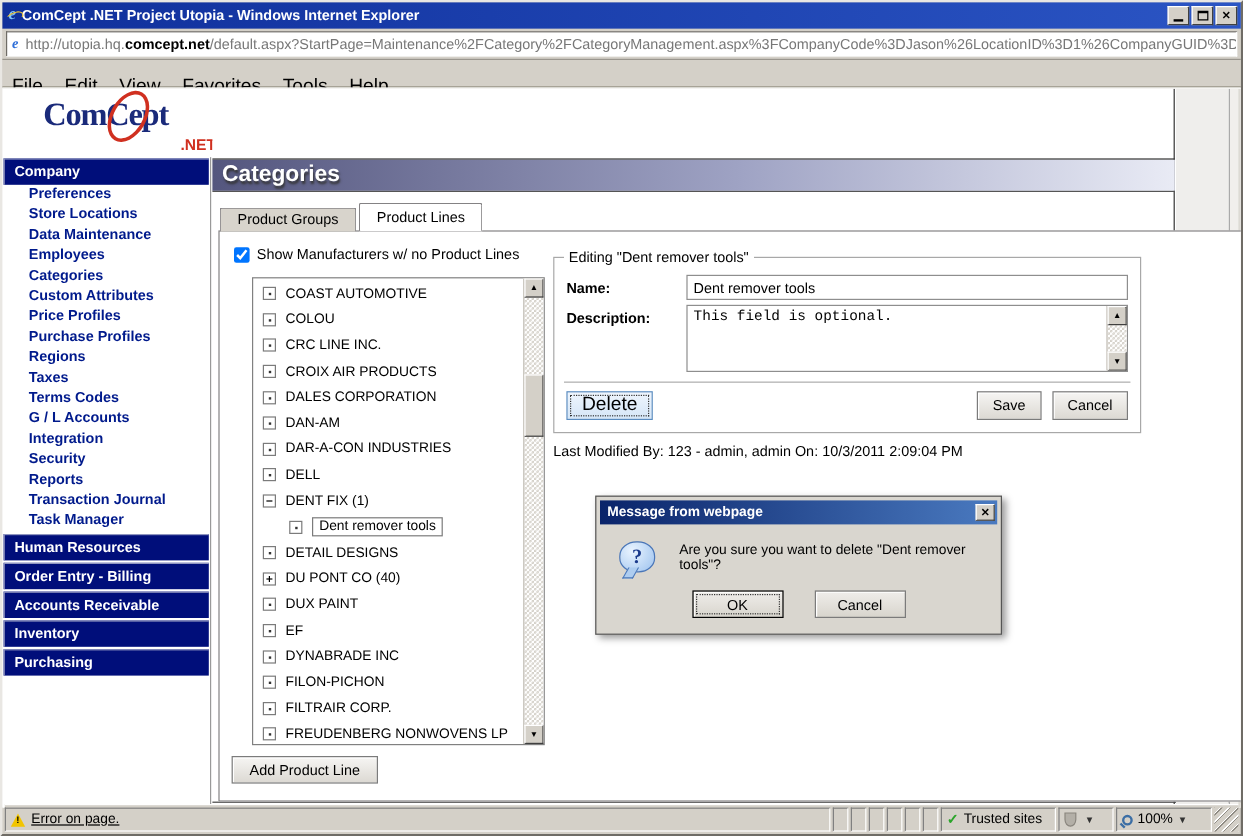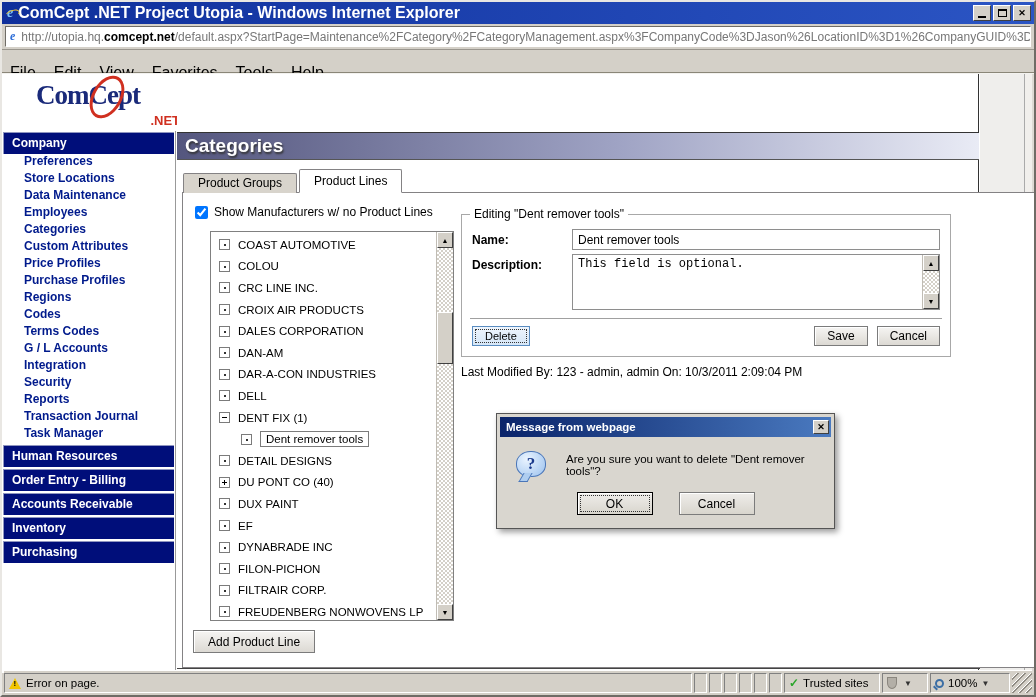--- a/index.html
+++ b/index.html
@@ -8,21 +8,21 @@
 
   .window { position:relative; width:1036px; height:697px;
     border:2px solid; border-color:#e9e7e3 #6f6c66 #6f6c66 #e9e7e3; background:#d4d0c8; }
 
   
   .titlebar { height:22px; background:linear-gradient(90deg, var(--titlebar) 0%, #2b55c4 100%);
     display:flex; align-items:center; padding:0 3px; }
   .ie-icon { font:italic bold 14px "Liberation Serif", serif; color:#7fc3f7; margin:0 5px 0 2px; position:relative; }
   .ie-icon::after { content:""; position:absolute; left:-2px; top:5px; width:13px; height:6px;
     border:1px solid #e8c23a; border-left-color:transparent; border-bottom-color:transparent; border-radius:50%; transform:rotate(-20deg); }
-  .title-text { color:#fff; font-weight:bold; font-size:16px; flex:1; white-space:nowrap; overflow:hidden; }
+  .title-text { color:#fff; font-weight:bold; font-size:12px; flex:1; white-space:nowrap; overflow:hidden; }
   .win-btn { width:18px; height:16px; margin-left:2px; background:#d4d0c8;
     border:1px solid; border-color:#fff #404040 #404040 #fff; display:flex; align-items:center; justify-content:center;
     font:bold 9px "Liberation Sans",sans-serif; color:#000; }
   .glyph-min { width:8px; height:2px; background:#000; margin-top:7px; }
   .glyph-max { width:9px; height:8px; border:1px solid #000; border-top-width:2px; }
 
   
   .addressbar { height:26px; background:#d4d0c8; border-bottom:1px solid #9a968e; display:flex; align-items:center; padding:2px 3px; }
   .url-field { flex:1; height:21px; background:#fff; border:1px solid; border-color:#6f6c66 #fff #fff #6f6c66;
     display:flex; align-items:center; padding:0 4px; overflow:hidden; white-space:nowrap; }
@@ -117,21 +117,21 @@
   .name-input { flex:1; height:21px; border:1px solid #8e8e8e; font:12px "Liberation Sans",sans-serif; padding:1px 5px; }
   .desc-wrap { flex:1; position:relative; border:1px solid #8e8e8e; height:56px; background:#fff; overflow:hidden; }
   .desc-text { font:12px "Liberation Mono", monospace; padding:2px 22px 2px 5px; white-space:pre-wrap; }
   .desc-scroll { position:absolute; right:0; top:0; width:17px; height:100%; background:#fff;
     background-image:linear-gradient(45deg,#d4d0c8 25%,transparent 25%,transparent 75%,#d4d0c8 75%),
                      linear-gradient(45deg,#d4d0c8 25%,transparent 25%,transparent 75%,#d4d0c8 75%);
     background-size:4px 4px; background-position:0 0,2px 2px; border-left:1px solid #c0bcb4; }
   .divider { border-top:1px solid #a0a0a0; border-bottom:1px solid #fff; margin:8px 8px 6px; }
   .editor-buttons { display:flex; margin:0 10px 8px; }
   .btn-delete { background:linear-gradient(#eef5fd,var(--delete_face)); border:1px solid var(--delete_border);
-    outline:1px dotted #333; outline-offset:-4px; padding:2px 12px; font-size:11px; }
+    outline:1px dotted #333; outline-offset:-4px; padding:2px 12px; font-size:16px; }
   .spacer { flex:1; }
   .editor-buttons .btn { margin-left:9px; padding:2px 12px; }
   .lastmod { margin-top:8px; font-size:12px; color:#000; }
 
   
   .dialog { position:absolute; left:313px; top:220px; width:339px; height:116px; z-index:10;
     background:#d9d6cf; border:1px solid #555; padding:3px; box-shadow:3px 3px 6px rgba(0,0,0,.4); }
   .dlg-titlebar { height:20px; background:linear-gradient(90deg,#0a246a 0%,#4a7ac0 100%);
     display:flex; align-items:center; padding:0 2px 0 6px; }
   .dlg-title { color:#fff; font-weight:bold; font-size:11.5px; flex:1; }
@@ -149,21 +149,21 @@
     font-size:12px; box-shadow:inset 1px 1px 0 #fff; }
   .dlg-ok { border:1px solid #000; outline:1px dotted #333; outline-offset:-4px; margin-right:26px; }
 
   .add-btn { position:absolute; left:10px; top:437px; height:23px; padding:2px 14px; }
 
   
   .statusbar { position:absolute; left:2px; right:2px; bottom:2px; height:23px; background:#d4d0c8;
     border-top:1px solid #fff; display:flex; align-items:stretch; padding-top:2px; }
   .sb-pane { border:1px solid; border-color:#808080 #fff #fff #808080; margin-right:2px;
     display:flex; align-items:center; padding:0 4px; font-size:11.5px; }
-  .sb-main { flex:1; }
+  .sb-main { flex:1;text-decoration:underline; }
   .sb-small { width:13px; padding:0; }
   .warn-tri { width:0; height:0; border-left:6px solid transparent; border-right:6px solid transparent;
     border-bottom:11px solid var(--warning); position:relative; margin-right:5px; }
   .warn-tri::after { content:"!"; position:absolute; left:-1.5px; top:1px; font:bold 8px "Liberation Sans",sans-serif; color:#000; }
   .check { color:var(--trusted_check); font-weight:bold; margin-right:4px; font-size:12px; }
   .shield { width:10px; height:12px; background:#b3afa7; border:1px solid #8a867e; border-radius:0 0 50% 50%; margin-right:3px; }
   .mag { width:9px; height:9px; border:2px solid #3b6ea5; border-radius:50%; position:relative; margin-right:4px; }
   .mag::after { content:""; position:absolute; left:-4px; top:6px; width:5px; height:2px; background:#3b6ea5; transform:rotate(45deg); }
   .dd-arrow { font-size:8px; margin-left:4px; color:#333; }
   .grip { width:20px; border:none; background:
@@ -226,21 +226,21 @@
         <div class="sb-header">Company</div>
         <div class="sb-item">Preferences</div>
         <div class="sb-item">Store Locations</div>
         <div class="sb-item">Data Maintenance</div>
         <div class="sb-item">Employees</div>
         <div class="sb-item">Categories</div>
         <div class="sb-item">Custom Attributes</div>
         <div class="sb-item">Price Profiles</div>
         <div class="sb-item">Purchase Profiles</div>
         <div class="sb-item">Regions</div>
-        <div class="sb-item">Codes</div>
+        <div class="sb-item">Taxes</div>
         <div class="sb-item">Terms Codes</div>
         <div class="sb-item">G / L Accounts</div>
         <div class="sb-item">Integration</div>
         <div class="sb-item">Security</div>
         <div class="sb-item">Reports</div>
         <div class="sb-item">Transaction Journal</div>
         <div class="sb-item">Task Manager</div>
         <div class="sb-header">Human Resources</div>
         <div class="sb-header">Order Entry - Billing</div>
         <div class="sb-header">Accounts Receivable</div>

